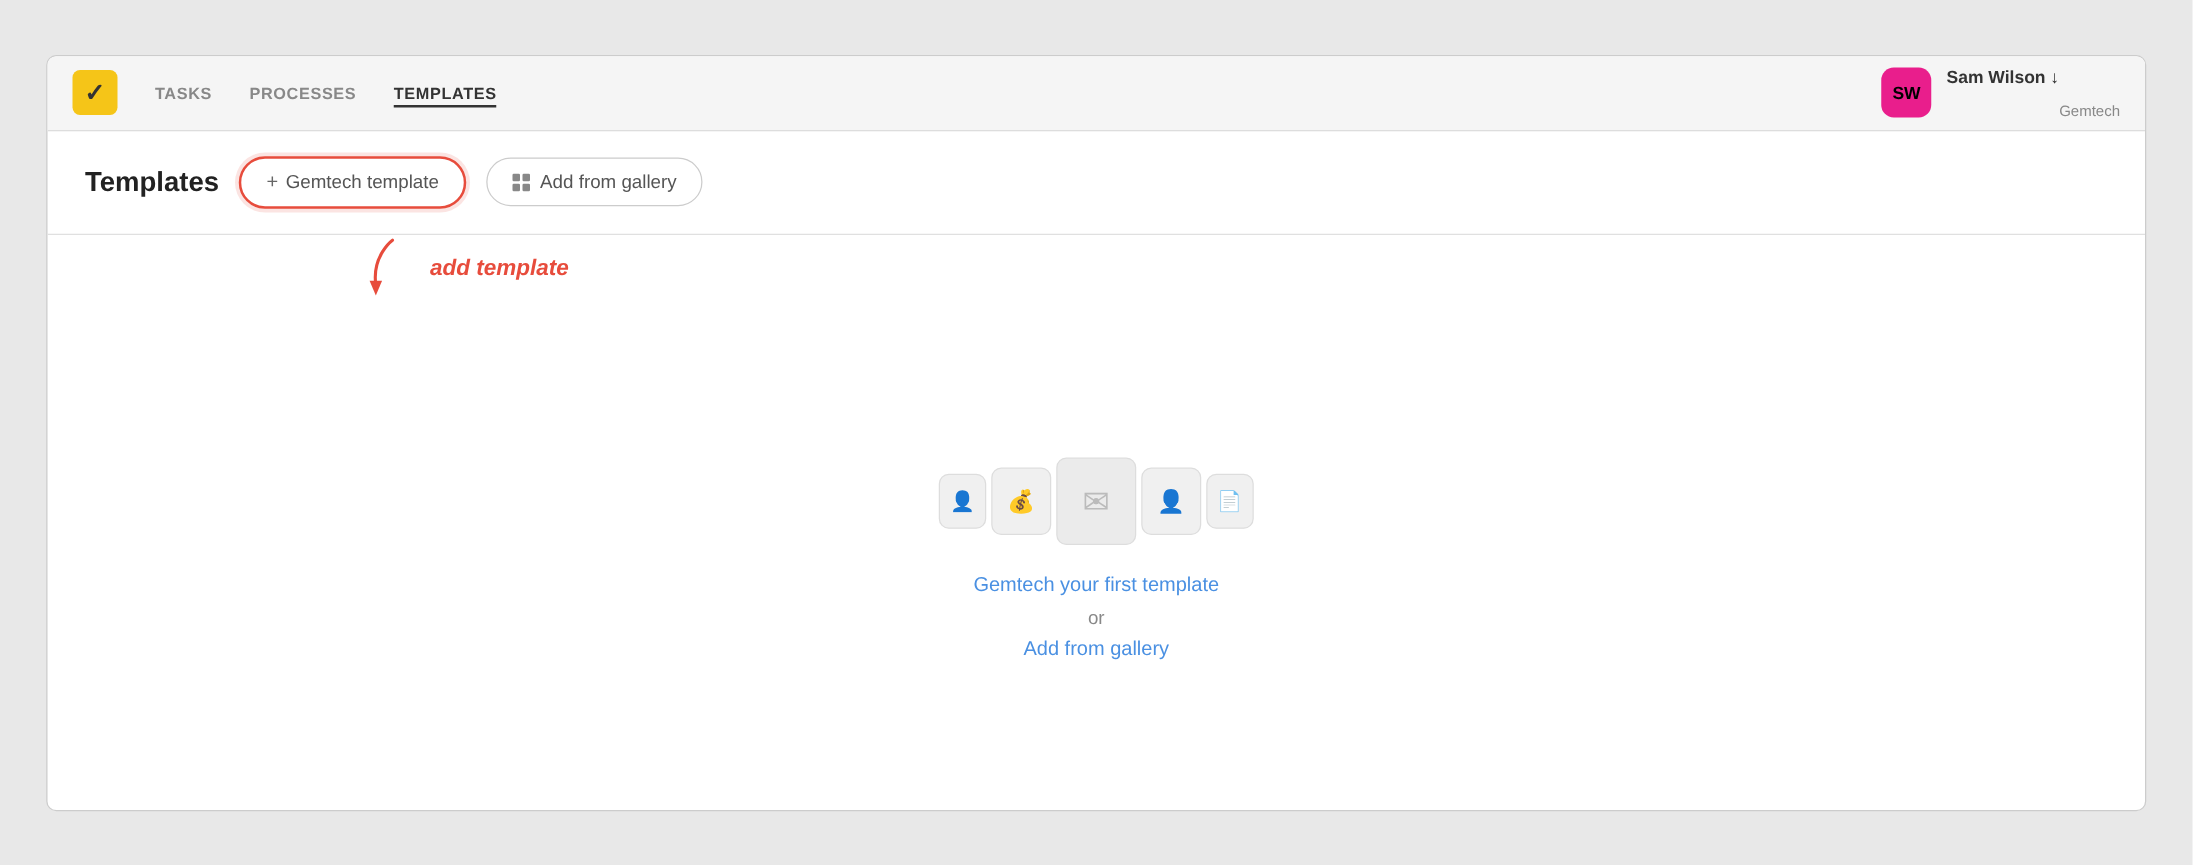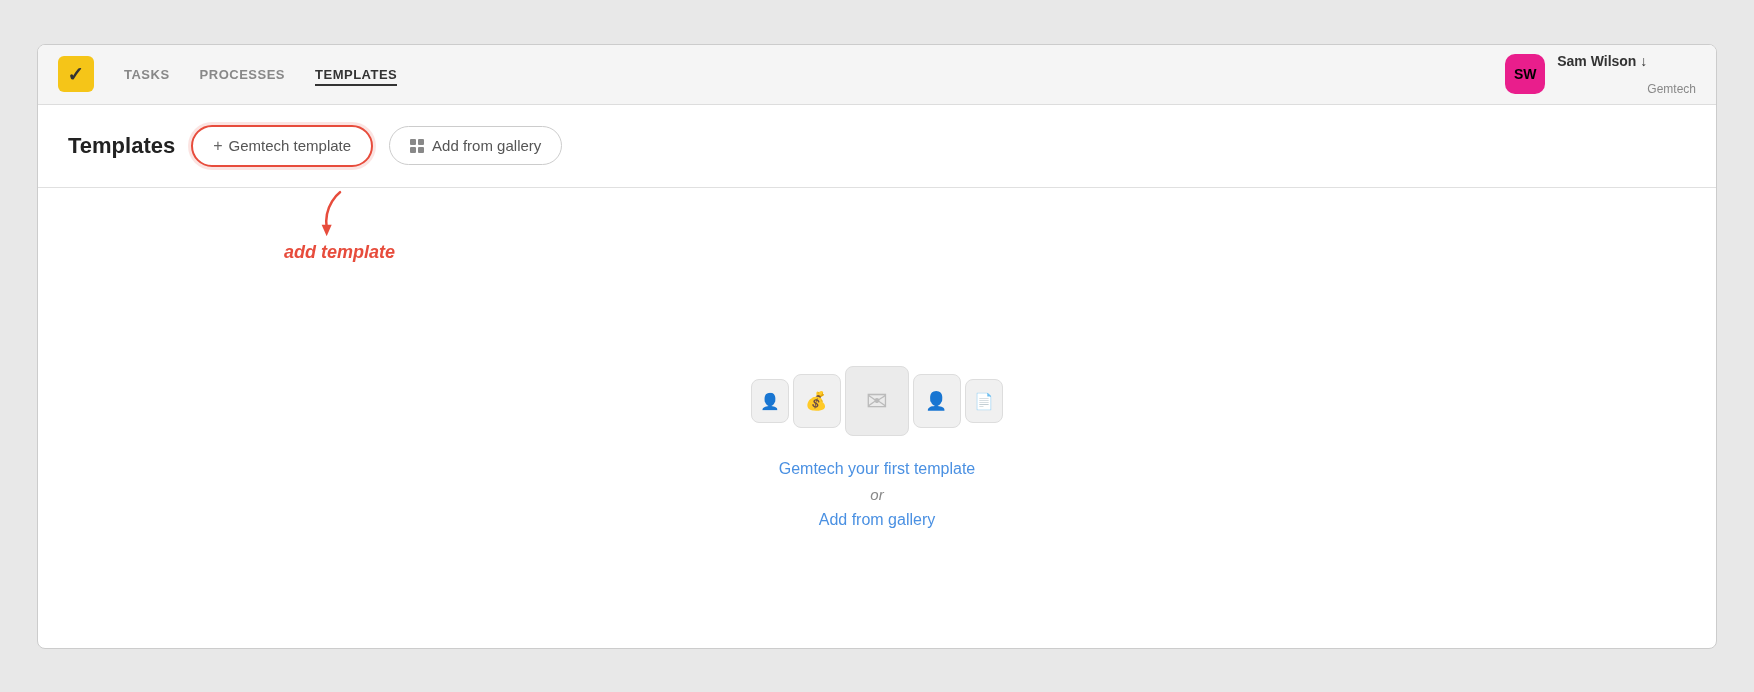--- a/index.html
+++ b/index.html
@@ -177,21 +177,21 @@
       position: relative;
       padding: 10px 30px 0 30px;
       height: 80px;
     }
 
     .arrow-container {
       position: absolute;
       left: 246px;
       top: 0;
       display: flex;
-      flex-direction: column;
+      flex-direction: row;
       align-items: center;
     }
 
     .arrow-svg {
       width: 60px;
       height: 50px;
     }
 
     .annotation-text {
       color: #e74c3c;
@@ -262,21 +262,20 @@
       color: #4a90e2;
       font-size: 16px;
       cursor: pointer;
       text-decoration: none;
     }
 
     .or-text {
       color: #888;
       font-size: 15px;
       margin: 8px 0;
-      font-style: italic;
     }
   </style>
 </head>
 <body>
 
 <div class="app-container">
 
   <nav class="top-nav">
     <div class="logo">
       <span class="logo-check">✓</span>

